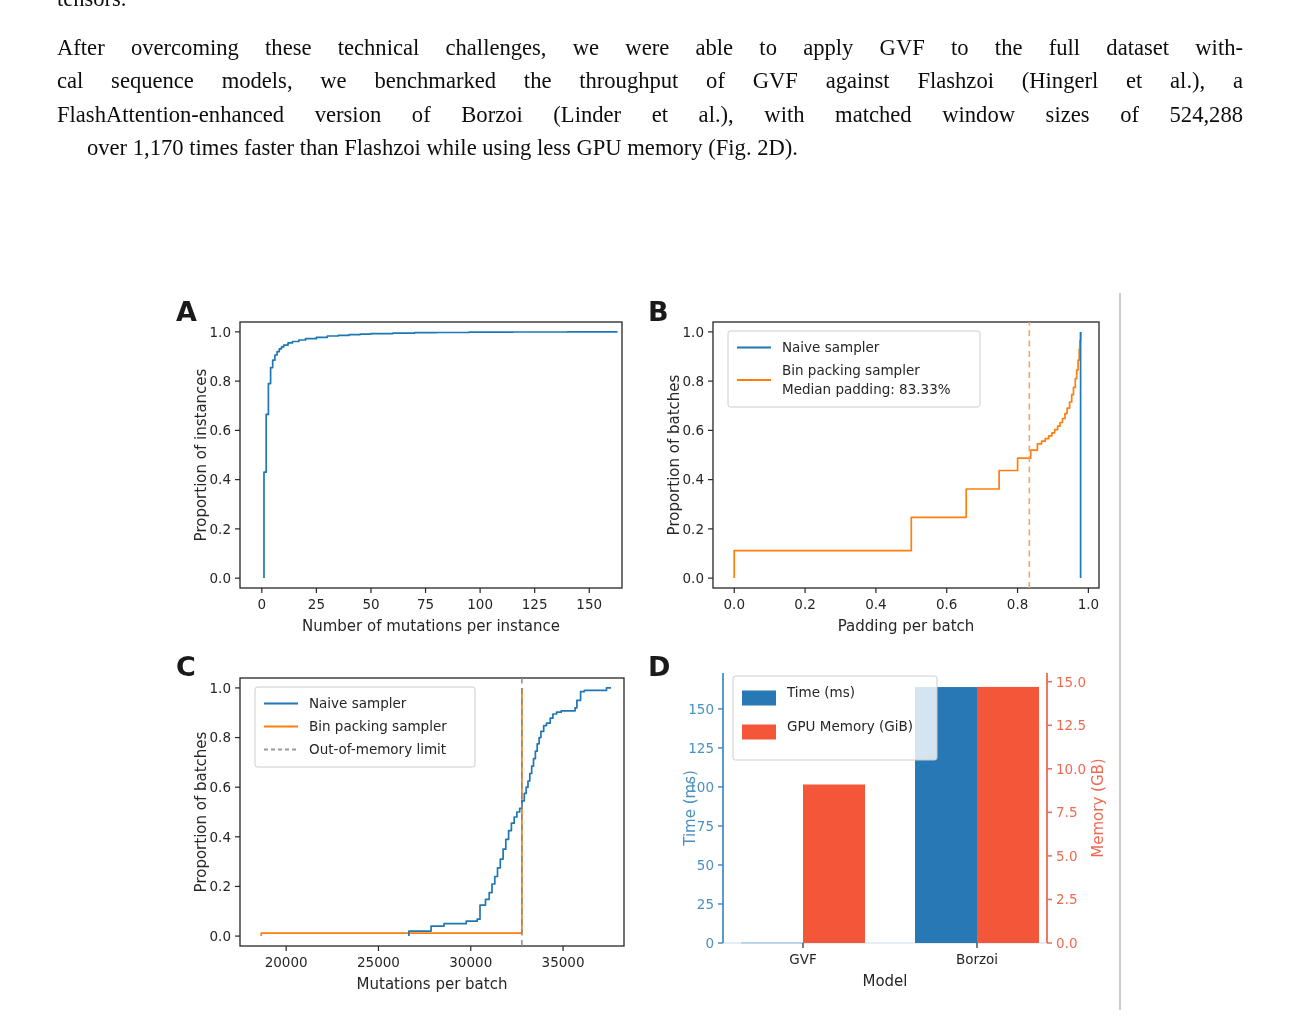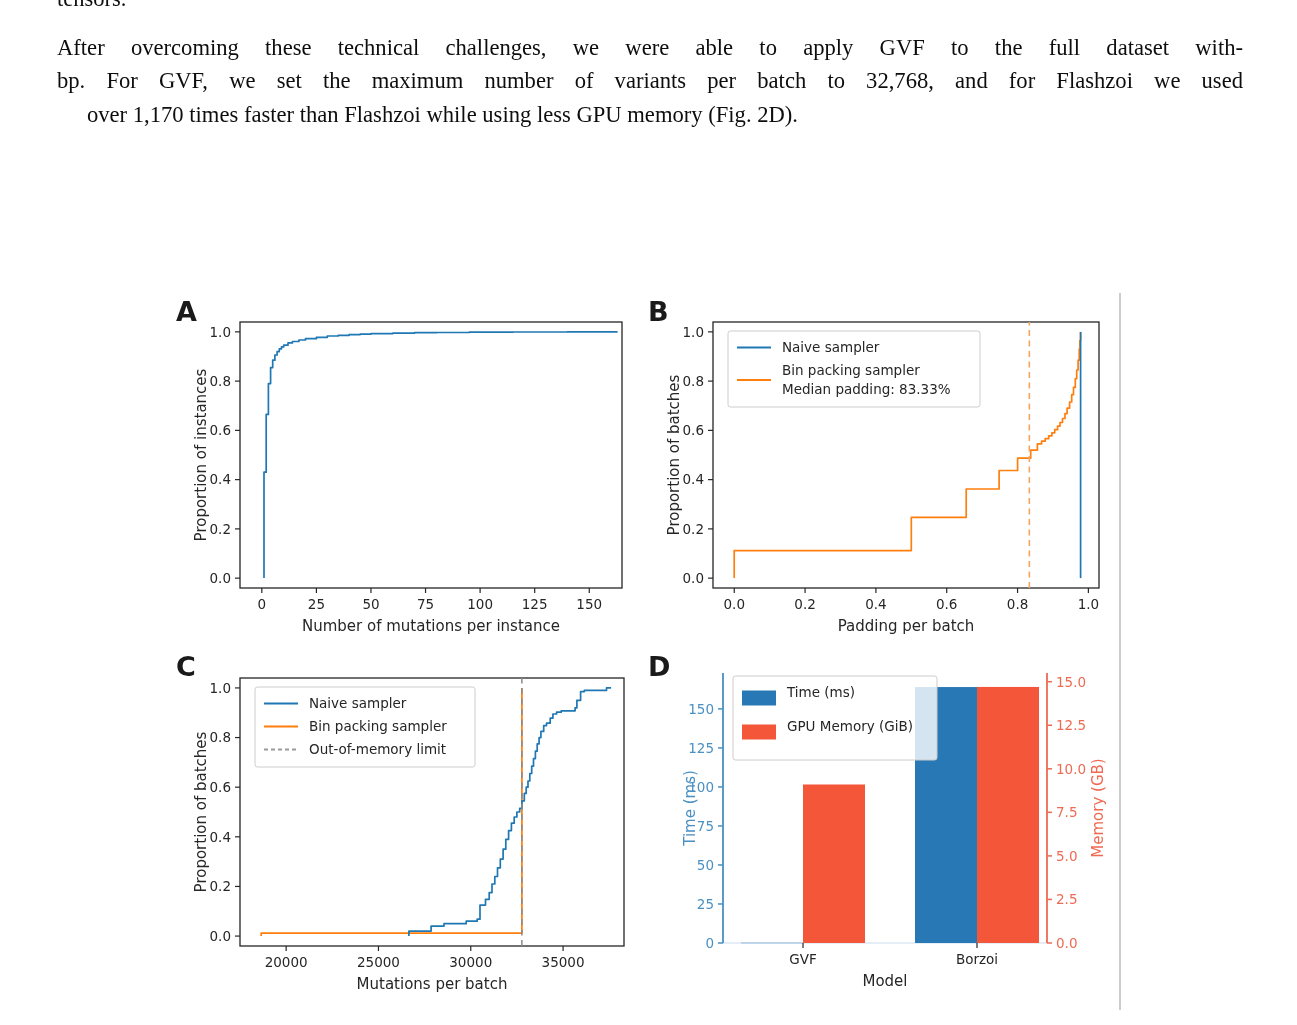--- a/index.html
+++ b/index.html
@@ -17,21 +17,22 @@
 </style>
 </head>
 <body>
 
 <div class="page">
 
   <div class="serif clipline">tensors.</div>
 
   <div class="serif para">
     <div class="pline">After overcoming these technical challenges, we were able to apply GVF to the full dataset with-</div>
-    <div class="pline">bp. For GVF, we set the maximum number of variants per batch to 32,768, and for Flashzoi we used</div>
+    <div class="pline">cal sequence models, we benchmarked the throughput of GVF against Flashzoi (Hingerl et al.), a</div>
+    <div class="pline">FlashAttention-enhanced version of Borzoi (Linder et al.), with matched window sizes of 524,288</div>
     <div class="pline last">over 1,170 times faster than Flashzoi while using less GPU memory (Fig. 2D).</div>
   </div>
 
   <div class="panel-letter" style="left:176px;top:296px;">A</div>
   <div class="panel-letter" style="left:648px;top:296px;">B</div>
   <div class="panel-letter" style="left:176px;top:651px;">C</div>
   <div class="panel-letter" style="left:648px;top:651px;">D</div>
 
   <div id="charts">
       <svg width="478" height="352" style="left: 170px; top: 295px;">

